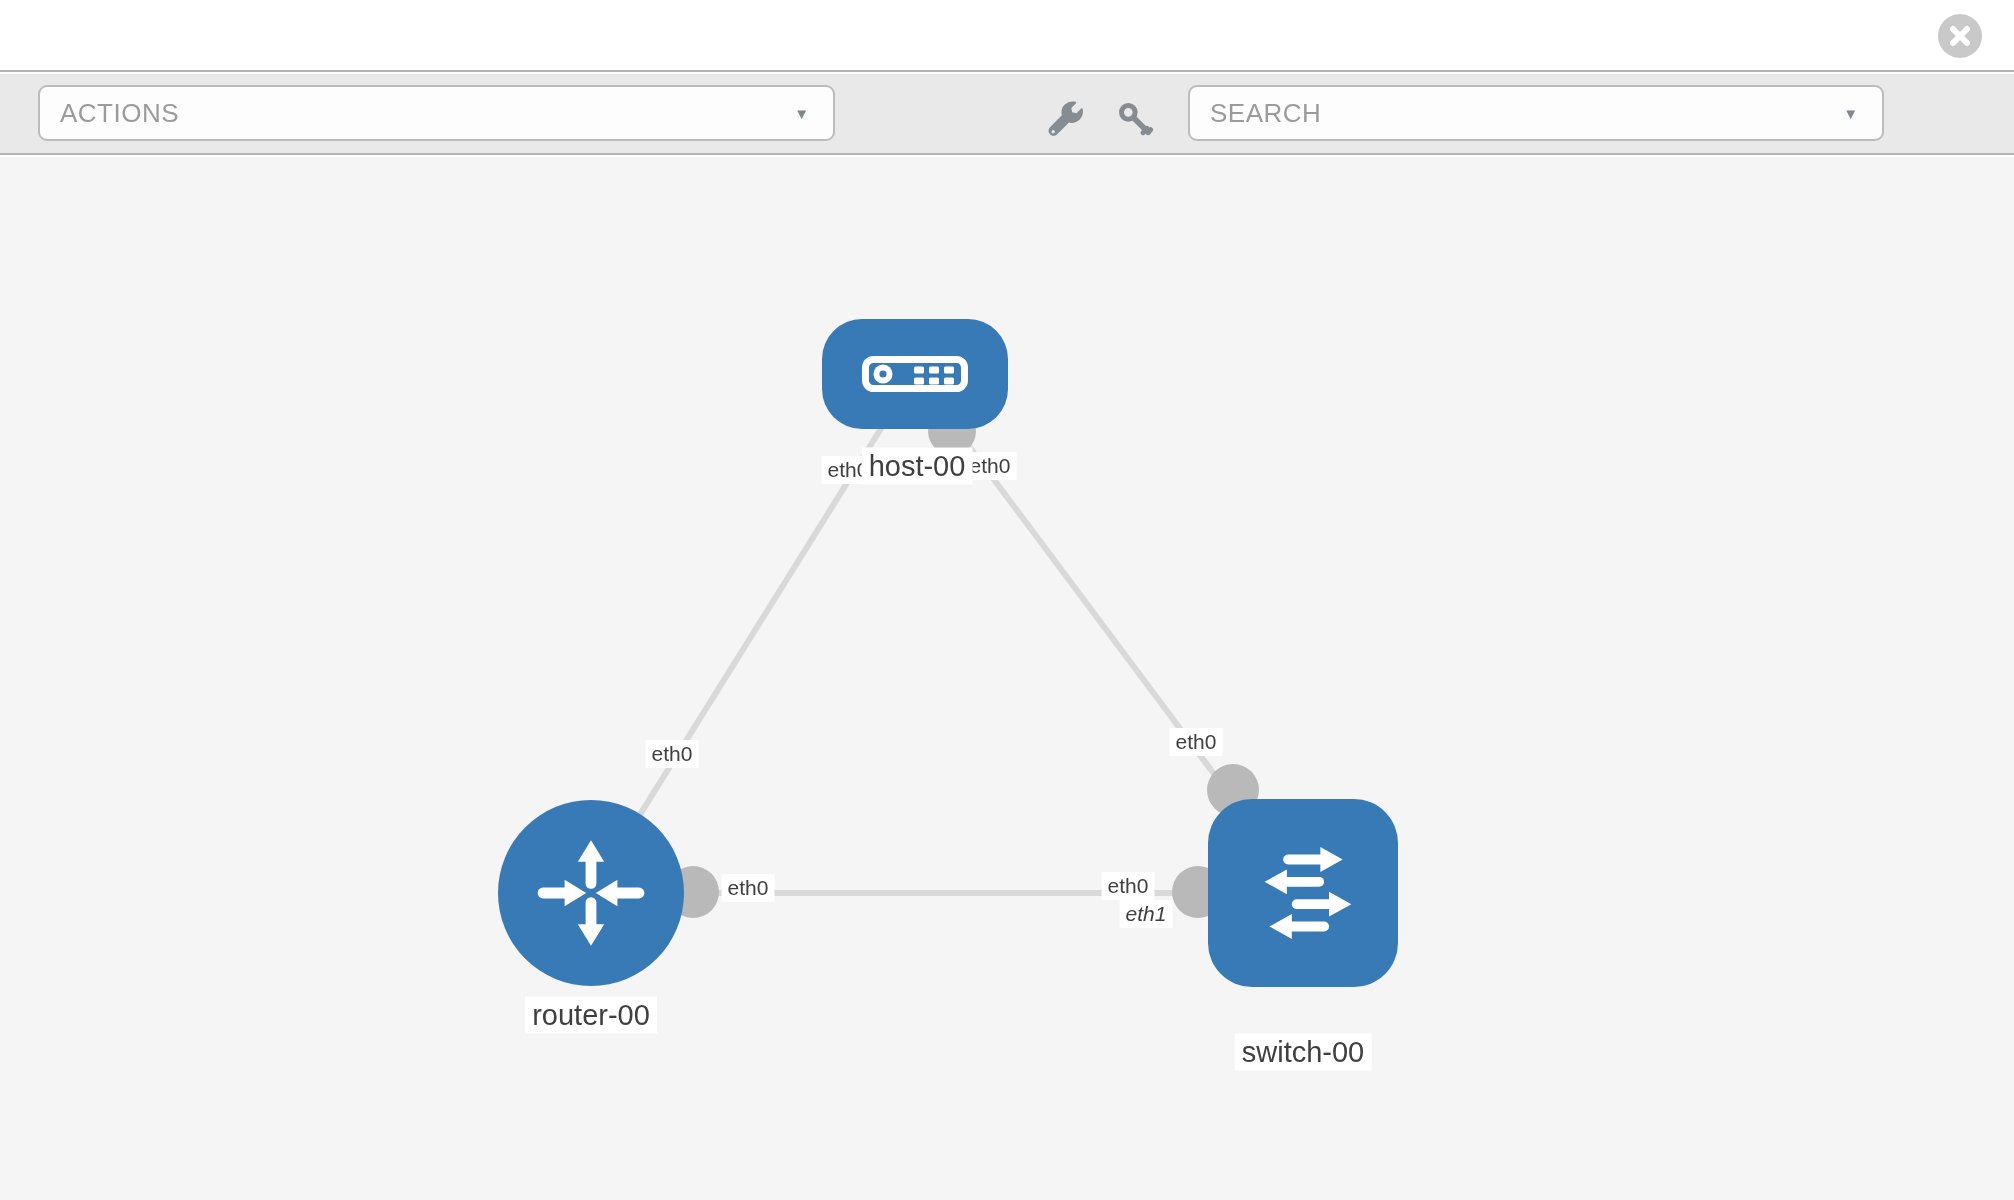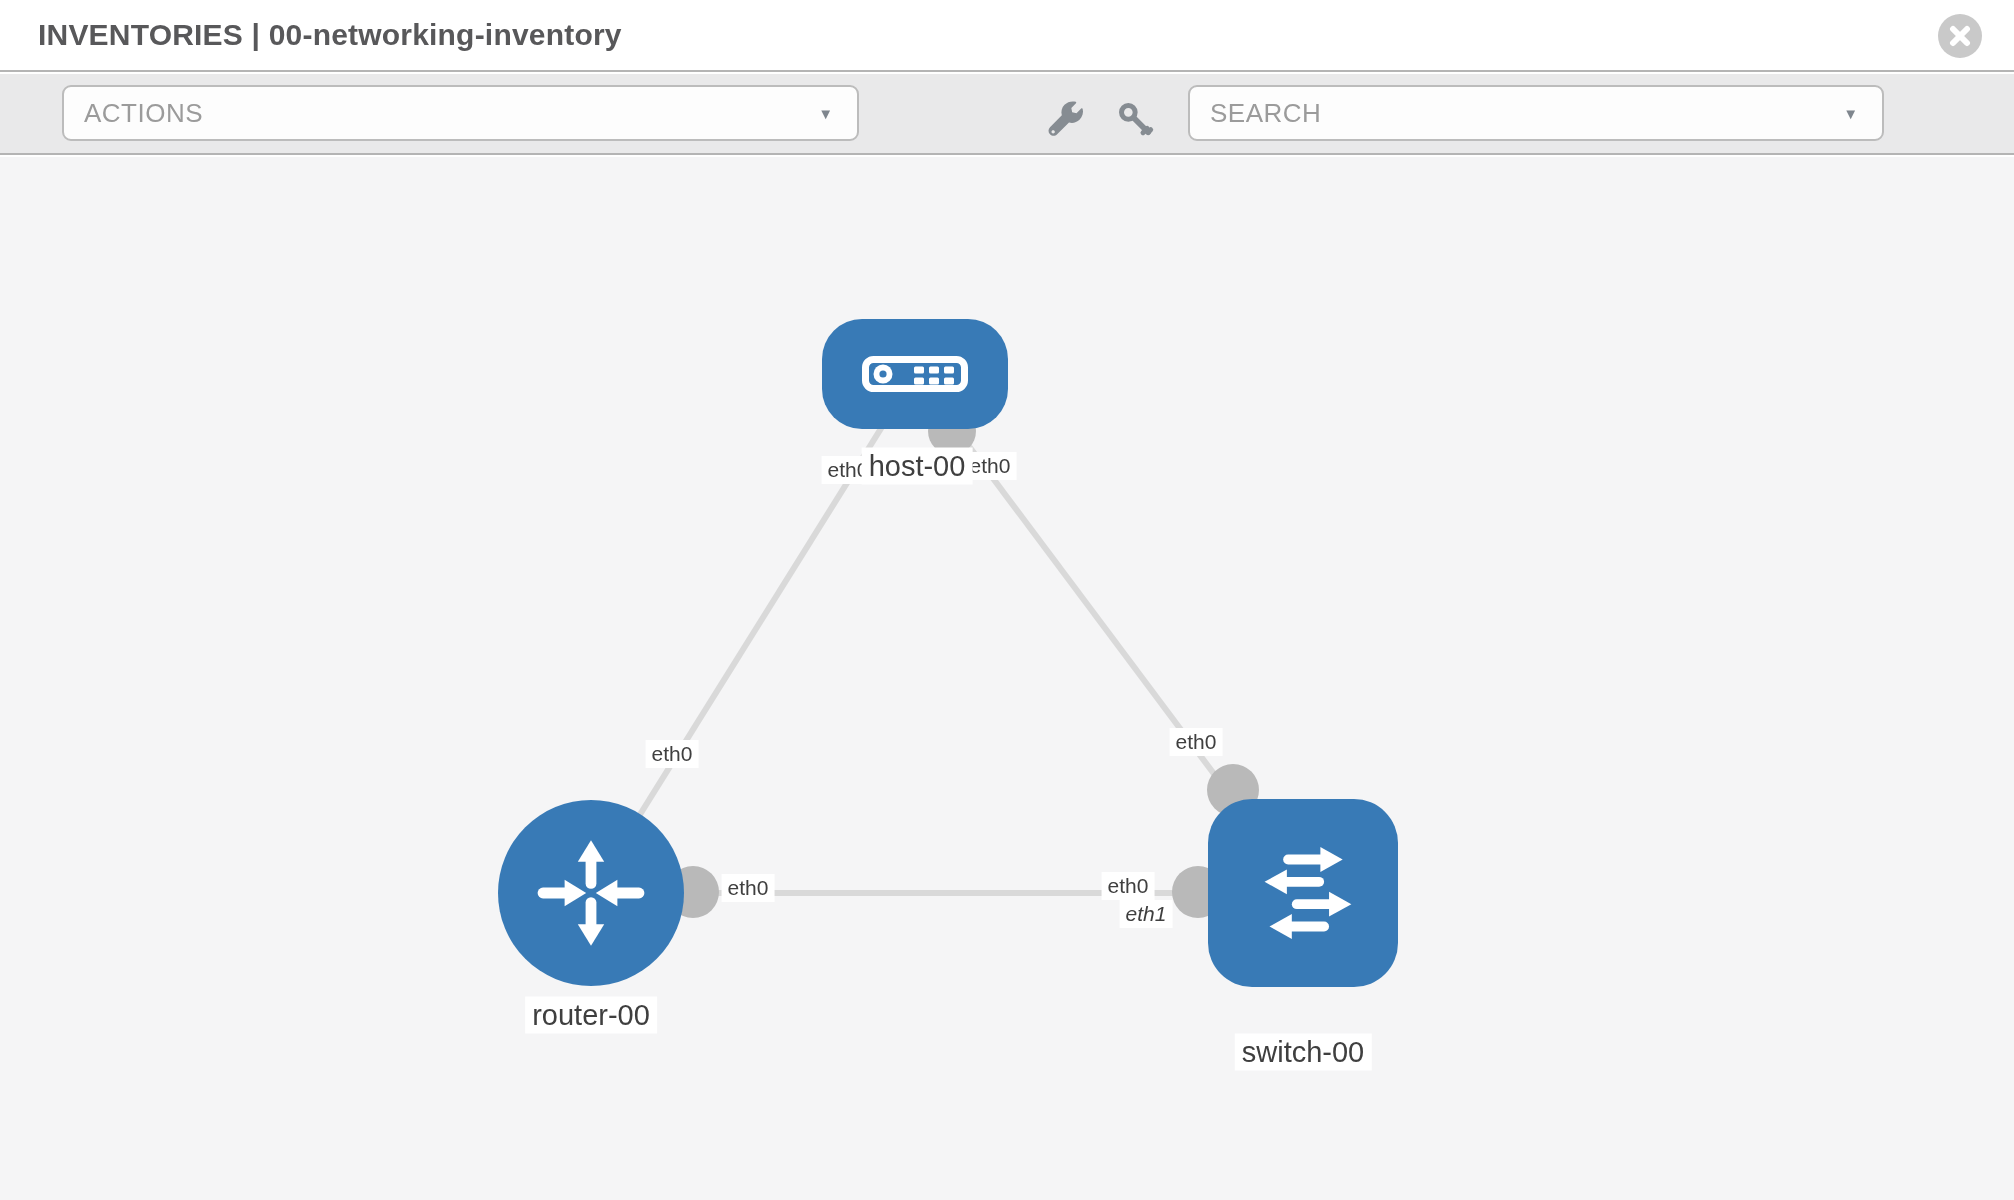--- a/index.html
+++ b/index.html
@@ -17,21 +17,21 @@
 
   
   .toolbar { position:absolute; left:0; top:74px; width:2014px; height:81px;
              background:#e9e9ea; border-bottom:2px solid #b4b4b4; }
   .dropdown { position:absolute; top:11px; height:56px; background:#fdfdfd;
               border:2px solid #bcbcbc; border-radius:9px; display:flex;
               align-items:center; padding:0 20px; cursor:pointer; }
   .dropdown .dd-text { font-size:26px; color:#9b9b9b; letter-spacing:.5px; }
   .dropdown .dd-caret { position:absolute; right:24px; top:50%; transform:translateY(-50%);
                         font-size:15px; color:#7f868e; }
-  .dd-actions { left:38px;  width:797px;margin-left:24px; }
+  .dd-actions { left:38px;  width:797px; }
   .dd-search  { left:1188px; width:696px; }
   .tool-icon { position:absolute; top:26px; width:40px; height:40px; cursor:pointer; }
   .icon-wrench { left:1045px; }
   .icon-key    { left:1116px; }
 
   
   .canvas { position:absolute; left:0; top:157px; width:2014px; height:1043px;
             background:#f5f5f6; }
   .net-svg { position:absolute; left:0; top:0; }
 
@@ -44,21 +44,20 @@
   .lbl { position:absolute; transform:translate(-50%,-50%); background:#ffffff;
          color:#3f3f3f; white-space:nowrap; }
   .node-lbl  { font-size:29px; padding:2px 7px; z-index:4; }
   .iface-lbl { font-size:21px; padding:2px 6px; z-index:3; }
   .iface-front { z-index:4; }
 </style>
 </head>
 <body>
 
 <div class="header">
-  <div class="header-title">INVENTORIES | 00-networking-inventory</div>
   <div class="close-btn">
     <svg width="22" height="22" viewBox="0 0 22 22">
       <g stroke="#ffffff" stroke-width="6" stroke-linecap="round">
         <line x1="4" y1="4" x2="18" y2="18"></line>
         <line x1="18" y1="4" x2="4" y2="18"></line>
       </g>
     </svg>
   </div>
 </div>
 

